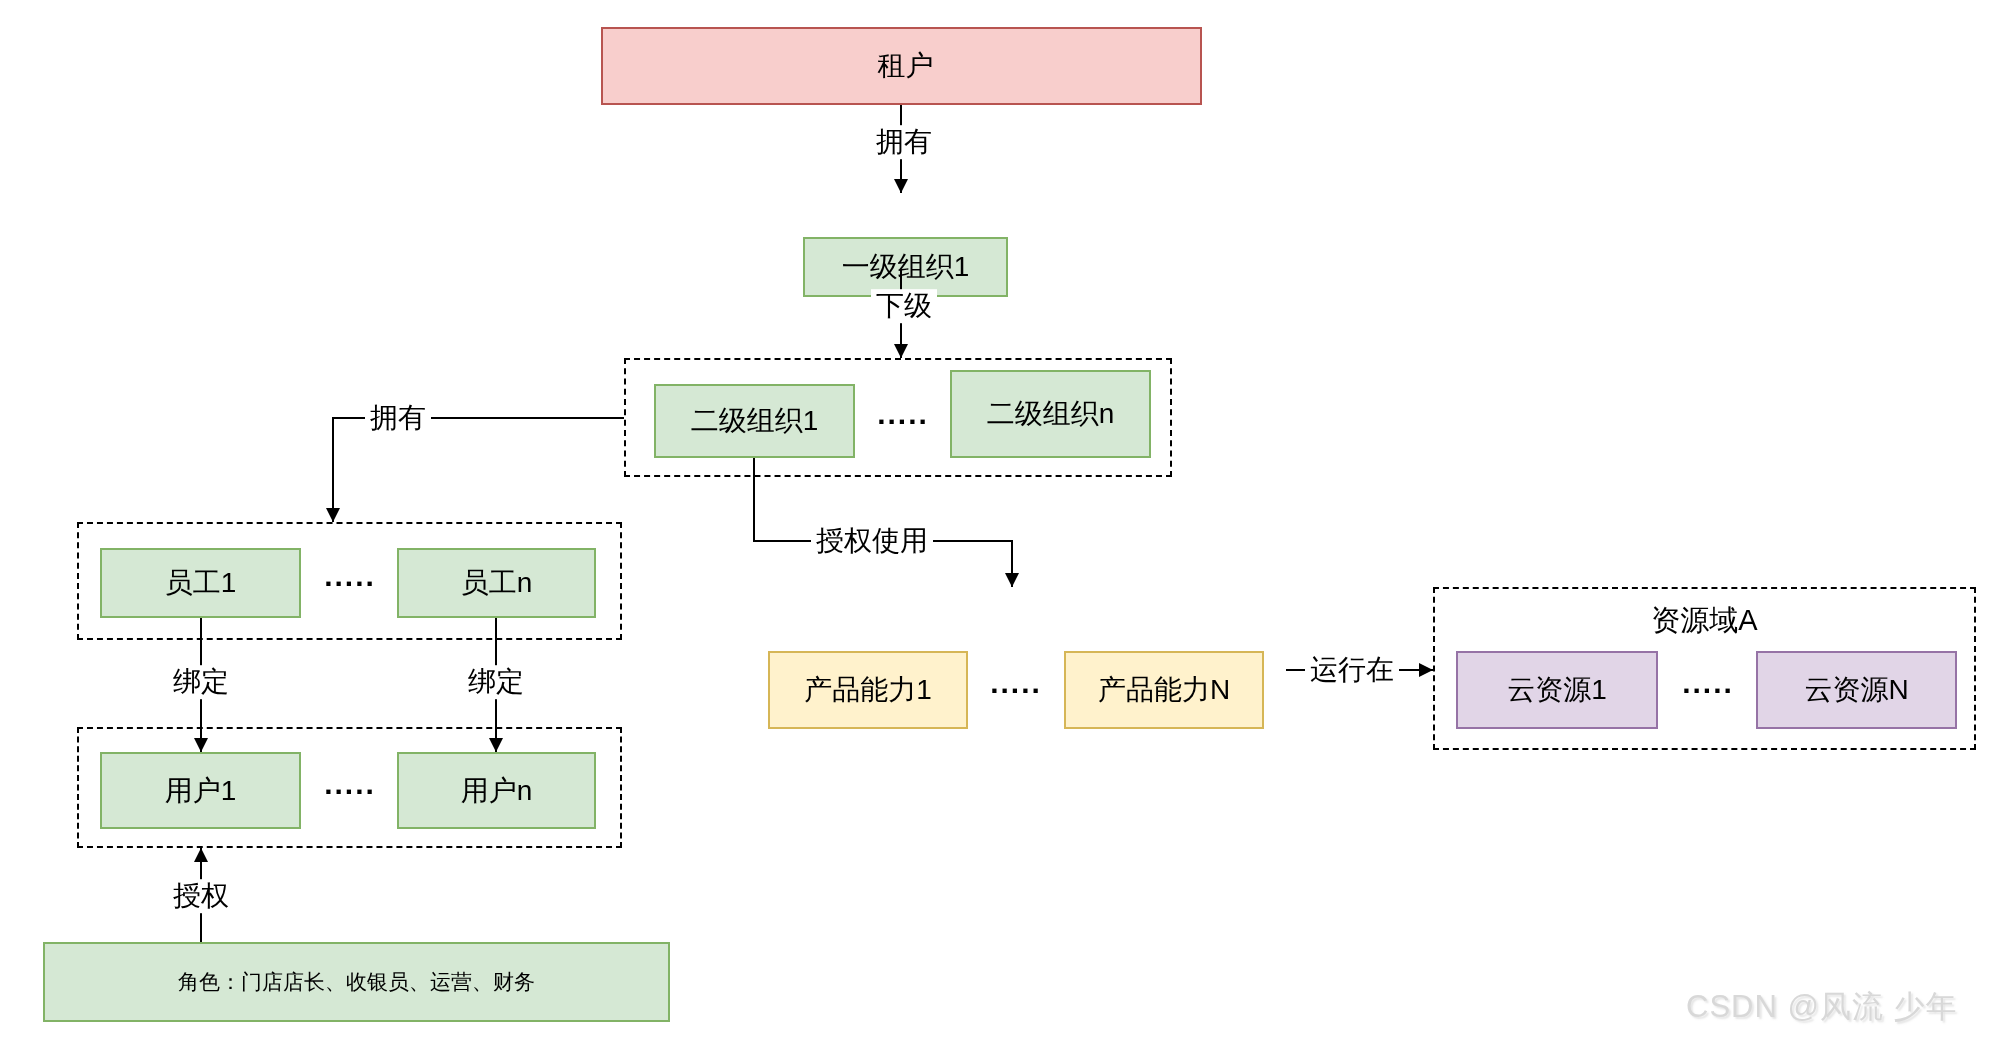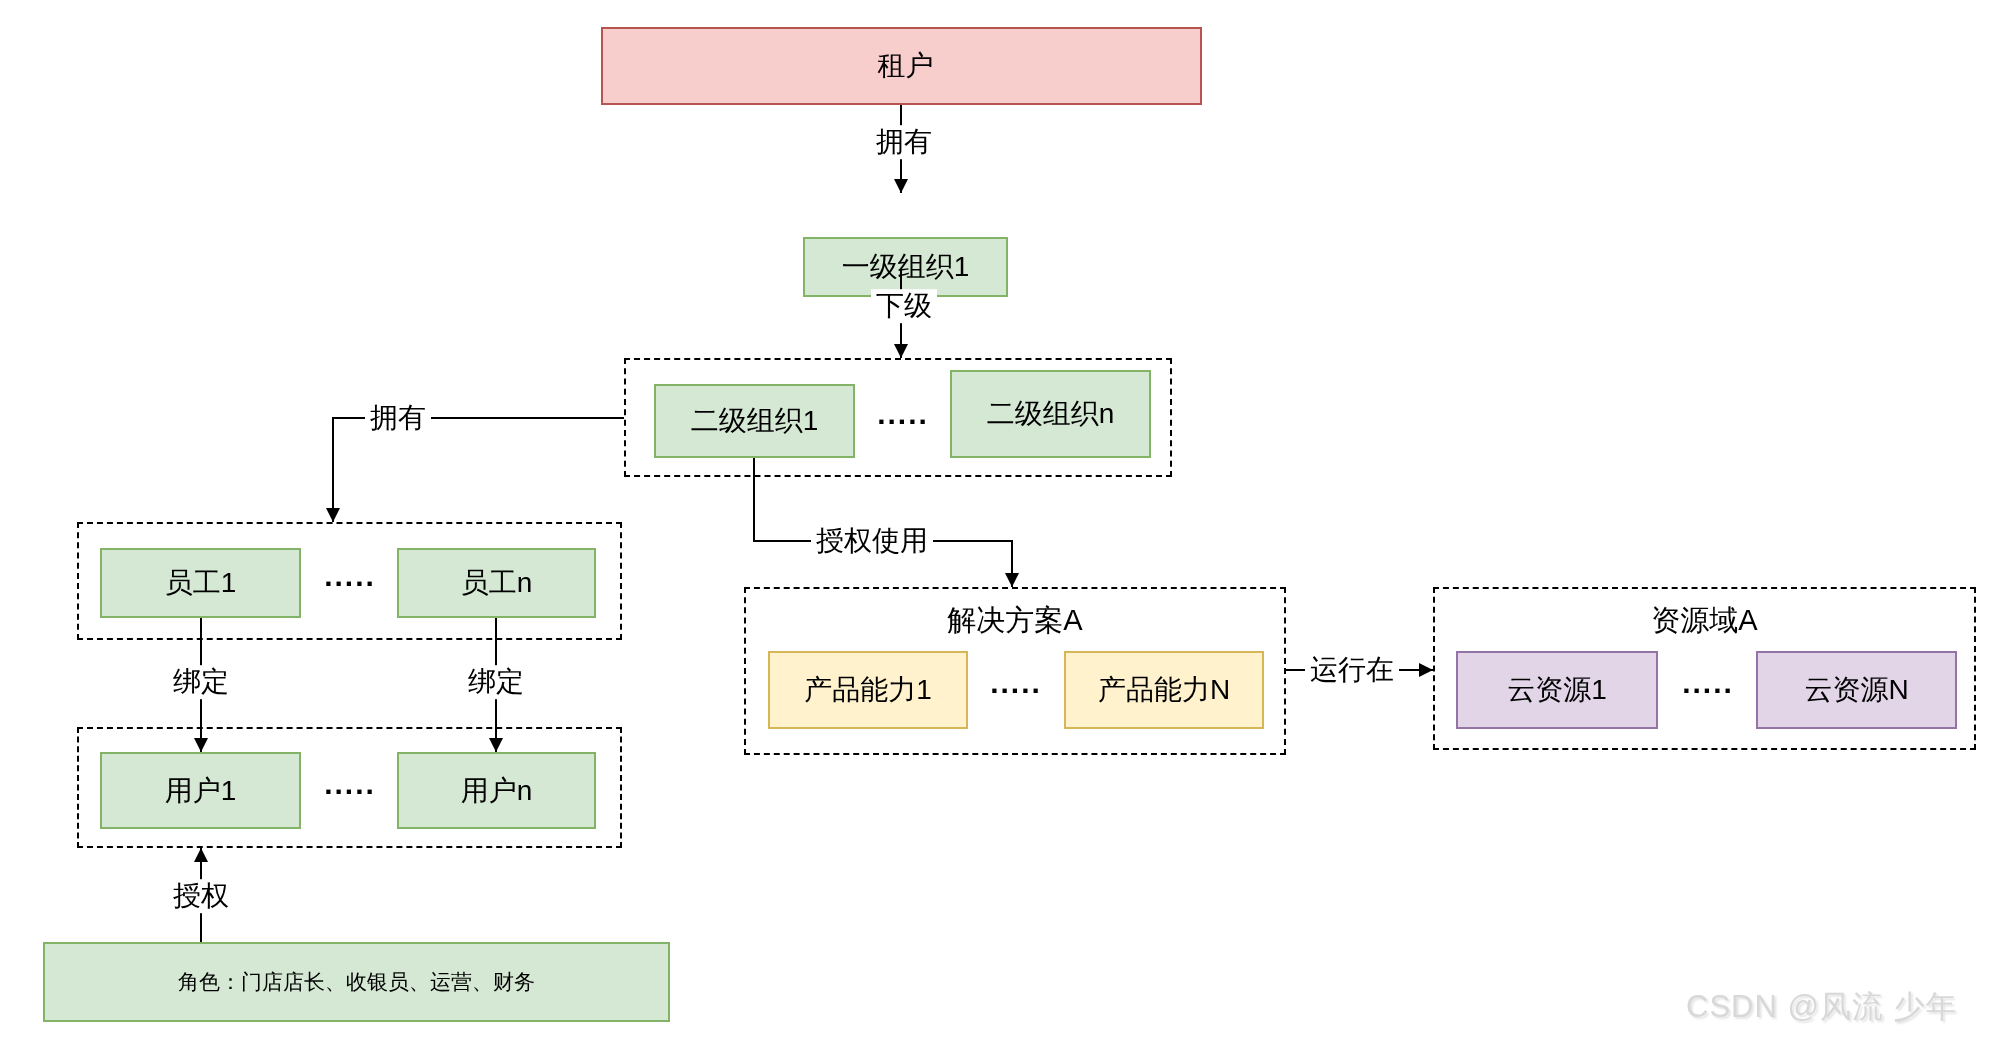--- a/index.html
+++ b/index.html
@@ -98,23 +98,20 @@
   <div class="elabel" style="left:201px;top:896px;">授权</div>
 
   <div class="node green" style="left:43px;top:942px;width:627px;height:80px;font-size:21px;">角色：门店店长、收银员、运营、财务</div>
 
   <div class="vline" style="left:753px;top:458px;height:84px;"></div>
   <div class="hline" style="left:753px;top:540px;width:260px;"></div>
   <div class="vline" style="left:1011px;top:540px;height:47px;"></div>
   <div class="arrow down" style="left:1005px;top:573px;"></div>
   <div class="elabel" style="left:872px;top:541px;">授权使用</div>
 
-  <div class="group" style="left:744px;top:587px;width:542px;height:168px;">
-    <div class="group-title">解决方案A</div>
-  </div>
   <div class="node yellow" style="left:768px;top:651px;width:200px;height:78px;">产品能力1</div>
   <div class="dots" style="left:984px;top:651px;width:64px;height:78px;">
       <span>.....</span>
     </div>
   <div class="node yellow" style="left:1064px;top:651px;width:200px;height:78px;">产品能力N</div>
 
   <div class="hline" style="left:1286px;top:669px;width:147px;"></div>
   <div class="arrow right" style="left:1419px;top:663px;"></div>
   <div class="elabel" style="left:1352px;top:670px;">运行在</div>
 

